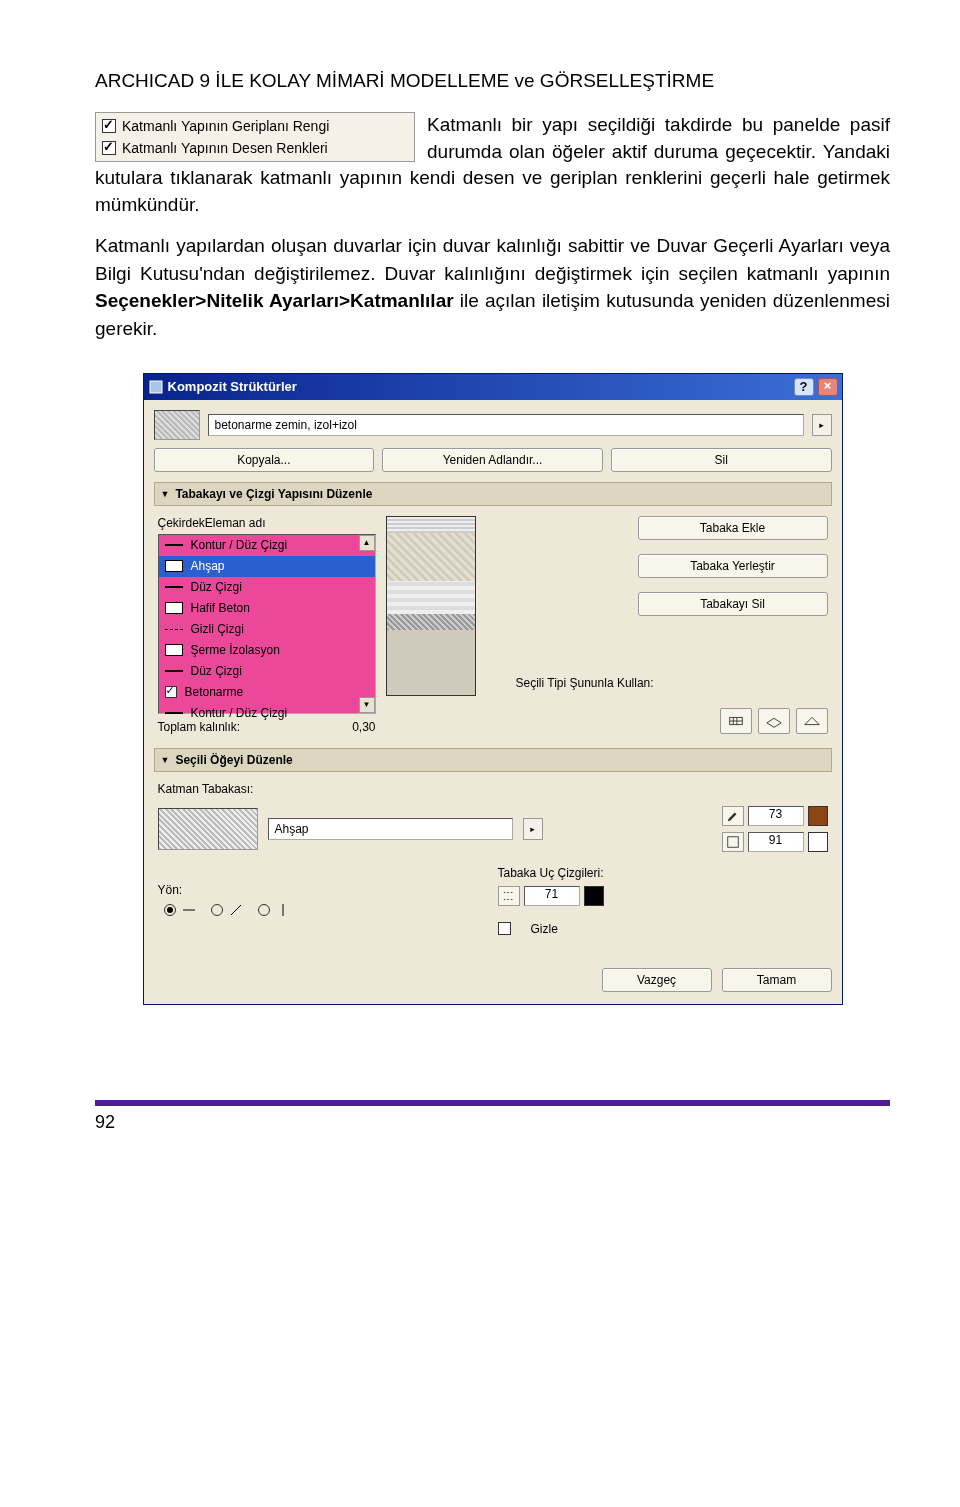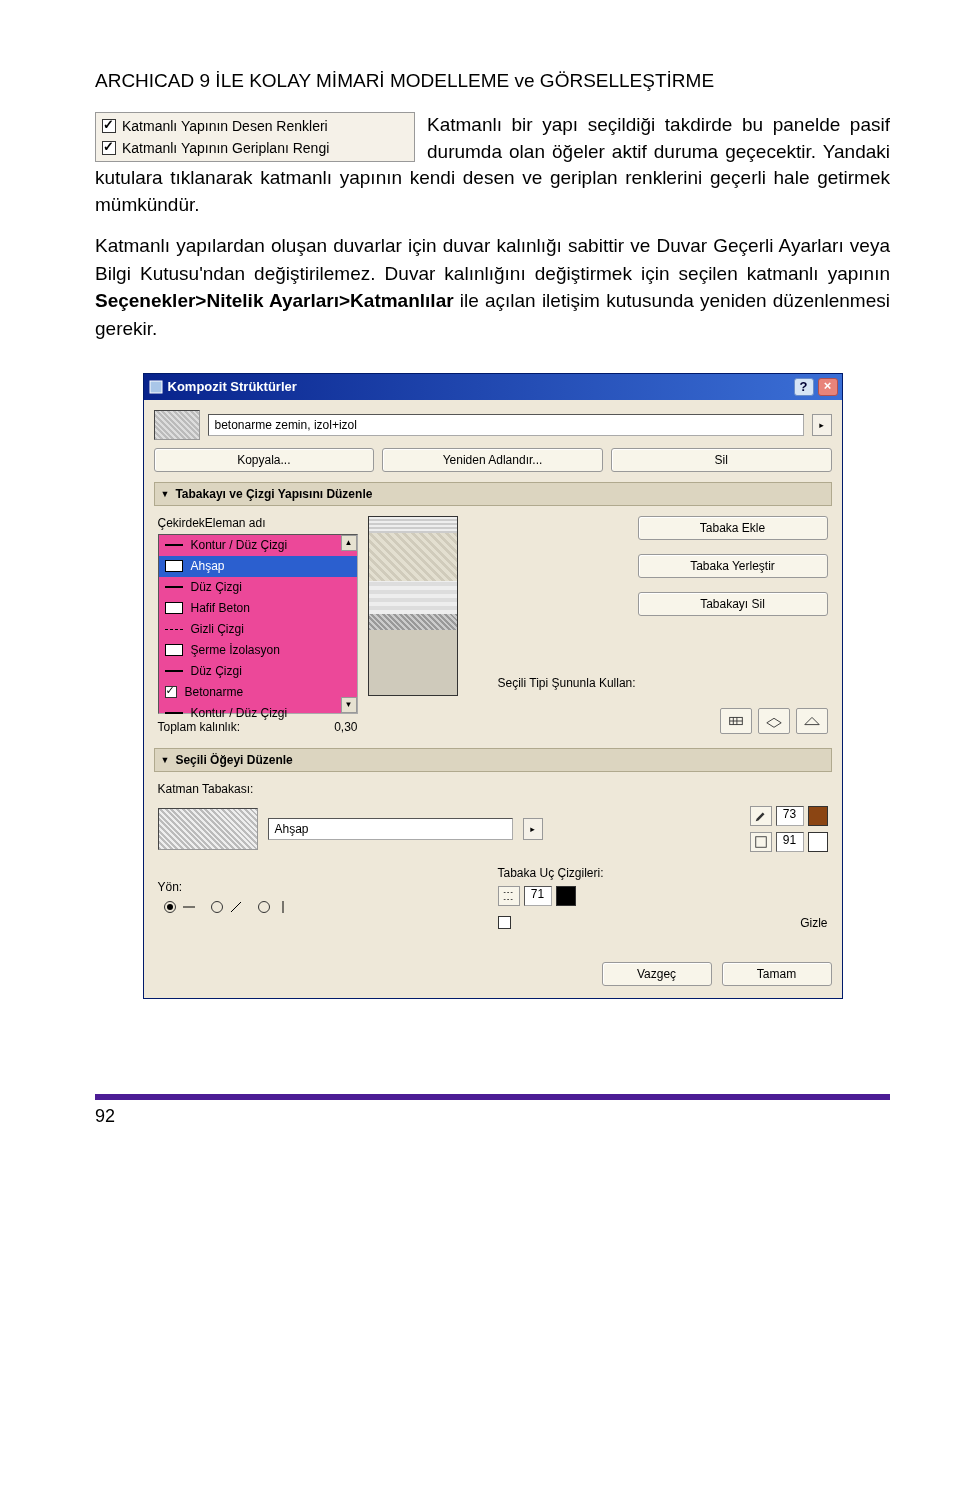--- a/index.html
+++ b/index.html
@@ -25,21 +25,21 @@
   .struct-row { display: flex; align-items: center; gap: 8px; margin-bottom: 8px; }
   .struct-preview { width: 46px; height: 30px; border: 1px inset #999; background: repeating-linear-gradient(45deg, #bbb 0 2px, #ddd 2px 4px); }
   .struct-field { flex: 1; height: 22px; border: 1px inset #aaa; background: #fff; padding: 3px 6px; }
   .pop-btn { width: 20px; height: 22px; background: #f5f1e8; border: 1px solid #999; display: flex; align-items: center; justify-content: center; font-size: 9px; }
   .btn-row3 { display: grid; grid-template-columns: 1fr 1fr 1fr; gap: 8px; margin-bottom: 10px; }
   .win-btn { height: 24px; background: #f8f5ea; border: 1px solid #999; border-radius: 3px; box-shadow: inset 1px 1px 0 #fff; font-size: 12px; cursor: default; }
   .section-hdr { background: #dcd5c0; border: 1px solid #b0a98e; padding: 4px 6px; font-weight: bold; font-size: 12px; display: flex; align-items: center; gap: 6px; margin-top: 4px; }
   .section-hdr::before { content: "▼"; font-size: 9px; }
   .edit-area { padding: 10px 4px; }
   .edit-grid { display: flex; gap: 10px; }
-  .layer-list { width: 200px; }
+  .layer-list { width: 218px; }
   .list-hdr { font-size: 12px; margin-bottom: 4px; }
   .list-box { border: 1px inset #aaa; background: #ec4899; height: 180px; position: relative; }
   .li-item { display: flex; align-items: center; height: 21px; padding: 0 6px; font-size: 12px; gap: 8px; }
   .li-item.sel { background: #2b5fcf; color: #fff; }
   .li-swatch { width: 18px; height: 12px; border: 1px solid #000; background: #fff; }
   .li-line { width: 18px; height: 2px; background: #000; }
   .li-dash { width: 18px; border-top: 1px dashed #000; height: 0; }
   .li-chk { width: 12px; height: 12px; border: 1px solid #333; background: #fff; position: relative; }
   .li-chk.checked::after { content: "✓"; position: absolute; left: 0; top: -3px; font-size: 11px; }
   .scroll-btn { position: absolute; right: 0; width: 16px; height: 16px; background: #e7e2d1; border: 1px solid #999; font-size: 8px; text-align: center; line-height: 14px; }
@@ -62,54 +62,54 @@
   .use-icons .ico { width: 32px; height: 26px; border: 1px solid #999; background: #f8f5ea; border-radius: 2px; display: flex; align-items: center; justify-content: center; }
   .ico svg { width: 18px; height: 18px; }
 
   .edit-sel { padding: 10px 4px; }
   .lbl { font-size: 12px; }
   .row2 { display: flex; align-items: center; gap: 10px; margin-top: 10px; }
   .patt-preview { width: 100px; height: 42px; border: 1px inset #999; background: repeating-linear-gradient(45deg, #bbb 0 2px, #eee 2px 4px); }
   .mat-field { width: 245px; height: 22px; border: 1px inset #aaa; background: #fff; padding: 3px 6px; }
   .pen-block { display: flex; align-items: center; gap: 4px; }
   .pen-ic { width: 22px; height: 20px; border: 1px solid #999; background: #f8f5ea; display: flex; align-items: center; justify-content: center; font-size: 10px; }
-  .pen-input { width: 28px; height: 20px; border: 1px inset #aaa; background: #fff; text-align: center; }
+  .pen-input { width: 56px; height: 20px; border: 1px inset #aaa; background: #fff; text-align: center; }
   .pen-color { width: 20px; height: 20px; border: 1px solid #333; }
   .swA { background: #8b4513; }
   .swB { background: #fff; }
   .swC { background: #000; }
   .row3 { display: flex; align-items: center; gap: 10px; margin-top: 14px; }
   .col3 { flex: 1; }
   .thick-input { width: 70px; height: 20px; border: 1px inset #aaa; background: #fff; padding: 2px 4px; }
   .radio { width: 12px; height: 12px; border: 1px solid #333; border-radius: 50%; display: inline-block; margin-right: 2px; position: relative; }
   .radio.on::after { content: ""; position: absolute; left: 2px; top: 2px; width: 6px; height: 6px; border-radius: 50%; background: #000; }
   .radio-wrap { display: inline-flex; align-items: center; gap: 4px; margin: 0 6px; }
-  .hide-row { display: flex; align-items: center; gap: 8px; margin-top: 10px; justify-content: space-between; }
+  .hide-row { display: flex; align-items: center; gap: 20px; margin-top: 16px; justify-content: flex-start; }
   .hide-cb { width: 13px; height: 13px; border: 1px solid #333; background: #fff; }
   .dlg-foot { display: flex; justify-content: flex-end; gap: 10px; padding: 12px 10px; }
   .dlg-foot .win-btn { width: 110px; }
 
   .footer-line { margin-top: 95px; border-top: 6px solid #4c1d95; padding-top: 6px; }
   .page-num { font-size: 18px; }
 </style>
 </head>
 <body>
 
 <div class="page">
   <div class="doc-title">ARCHICAD 9 İLE KOLAY MİMARİ MODELLEME ve GÖRSELLEŞTİRME</div>
 
   <div class="intro">
     <div class="cbx-block">
       <div class="cbx-row">
         <div class="cbx checked"></div>
-        <span>Katmanlı Yapının Desen Renkleri</span>
+        <span>Katmanlı Yapının Geriplanı Rengi</span>
       </div>
       <div class="cbx-row">
         <div class="cbx checked"></div>
-        <span>Katmanlı Yapının Geriplanı Rengi</span>
+        <span>Katmanlı Yapının Desen Renkleri</span>
       </div>
     </div>
     <p>Katmanlı bir yapı seçildiği takdirde bu panelde pasif durumda olan öğeler aktif duruma geçecektir. Yandaki kutulara tıklanarak katmanlı yapının kendi desen ve geriplan renklerini geçerli hale getirmek mümkündür.</p>
   </div>
 
   <p class="para2">
     <span>Katmanlı yapılardan oluşan duvarlar için duvar kalınlığı sabittir ve Duvar Geçerli Ayarları veya Bilgi Kutusu'ndan değiştirilemez. Duvar kalınlığını değiştirmek için seçilen katmanlı yapının </span><b>Seçenekler&gt;Nitelik Ayarları&gt;Katmanlılar</b><span> ile açılan iletişim kutusunda yeniden düzenlenmesi gerekir.</span>
   </p>
 
   <div class="dialog">

